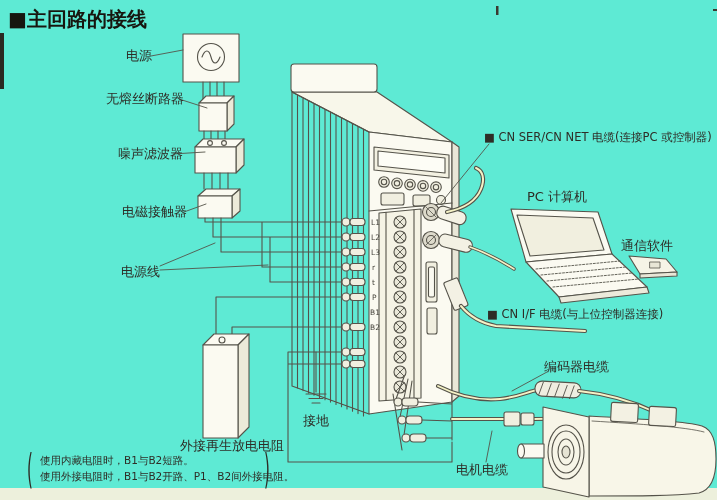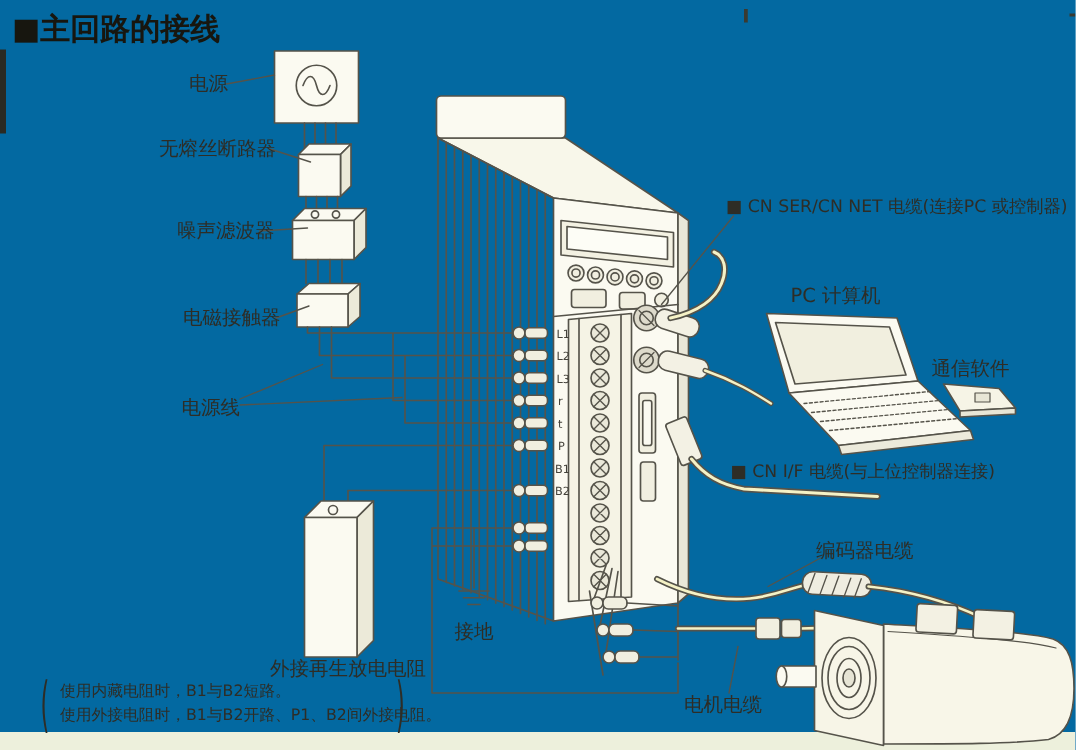--- a/index.html
+++ b/index.html
@@ -1,19 +1,19 @@
 <!DOCTYPE html>
 <html><head>
 <meta charset="utf-8">
 <style>
   html,body{margin:0;padding:0;}
   .canvas{
     position:relative;
     width:717px;height:500px;
-    background:#0369a1;
+    background:#5eead4;
     overflow:hidden;
     font-family:"DejaVu Sans", sans-serif;
   }
   svg{position:absolute;left:0;top:0;}
   svg text{
     font-family:"DejaVu Sans", sans-serif;
     fill:#2e2d26;
     stroke:none;
   }
   .t-title{font-size:20px;font-weight:bold;fill:#17160f;}

